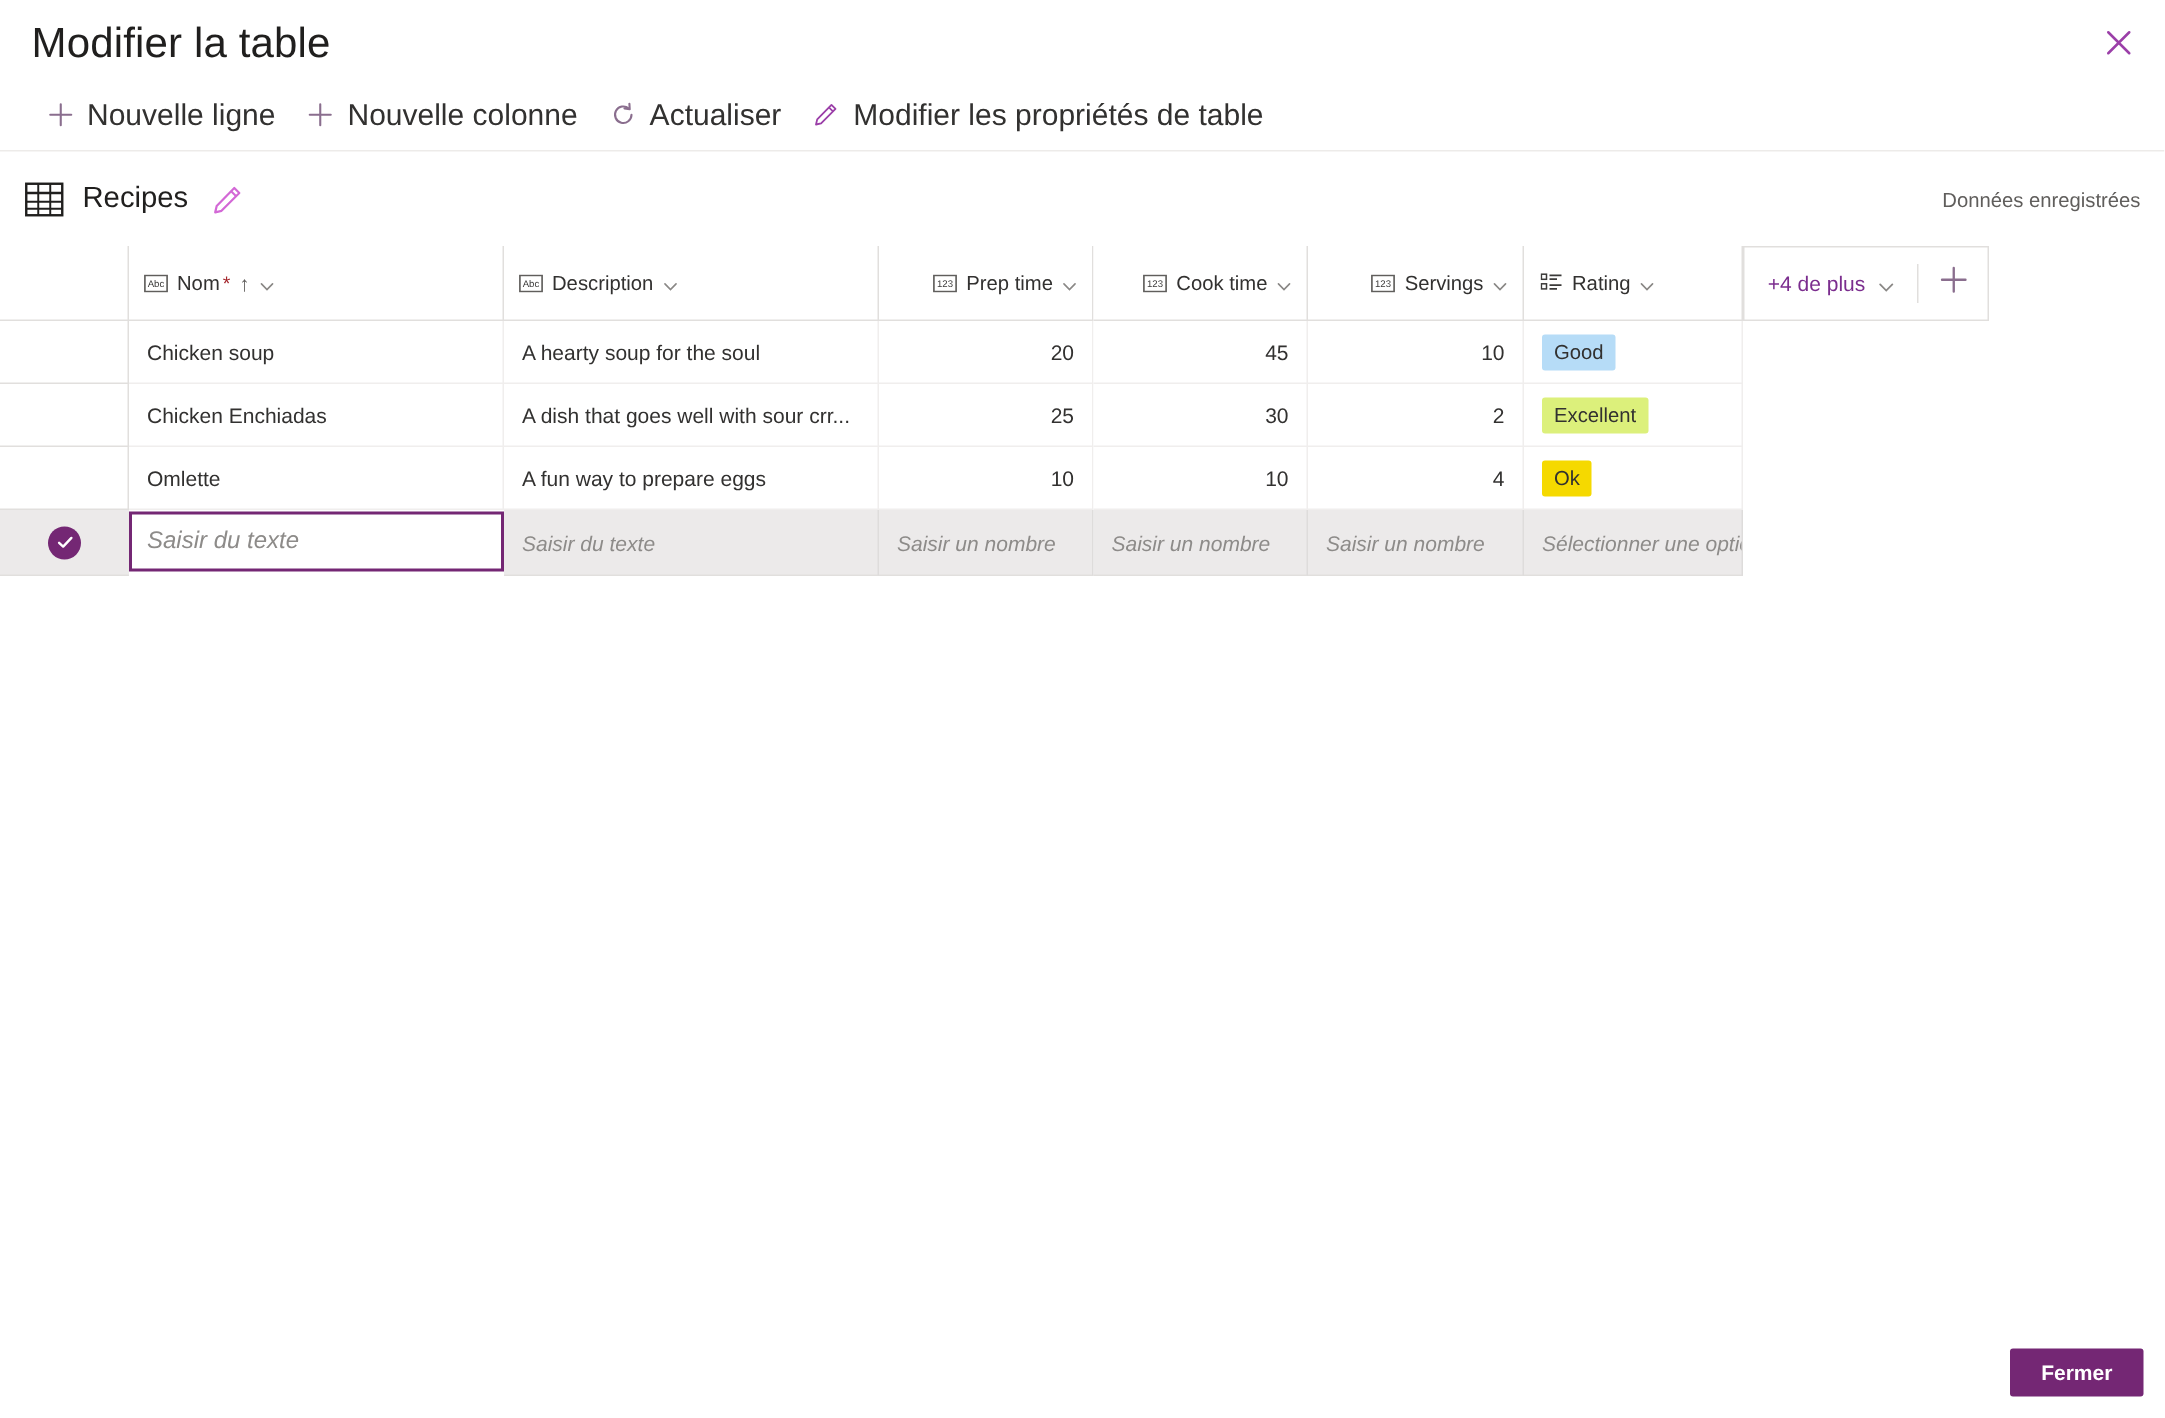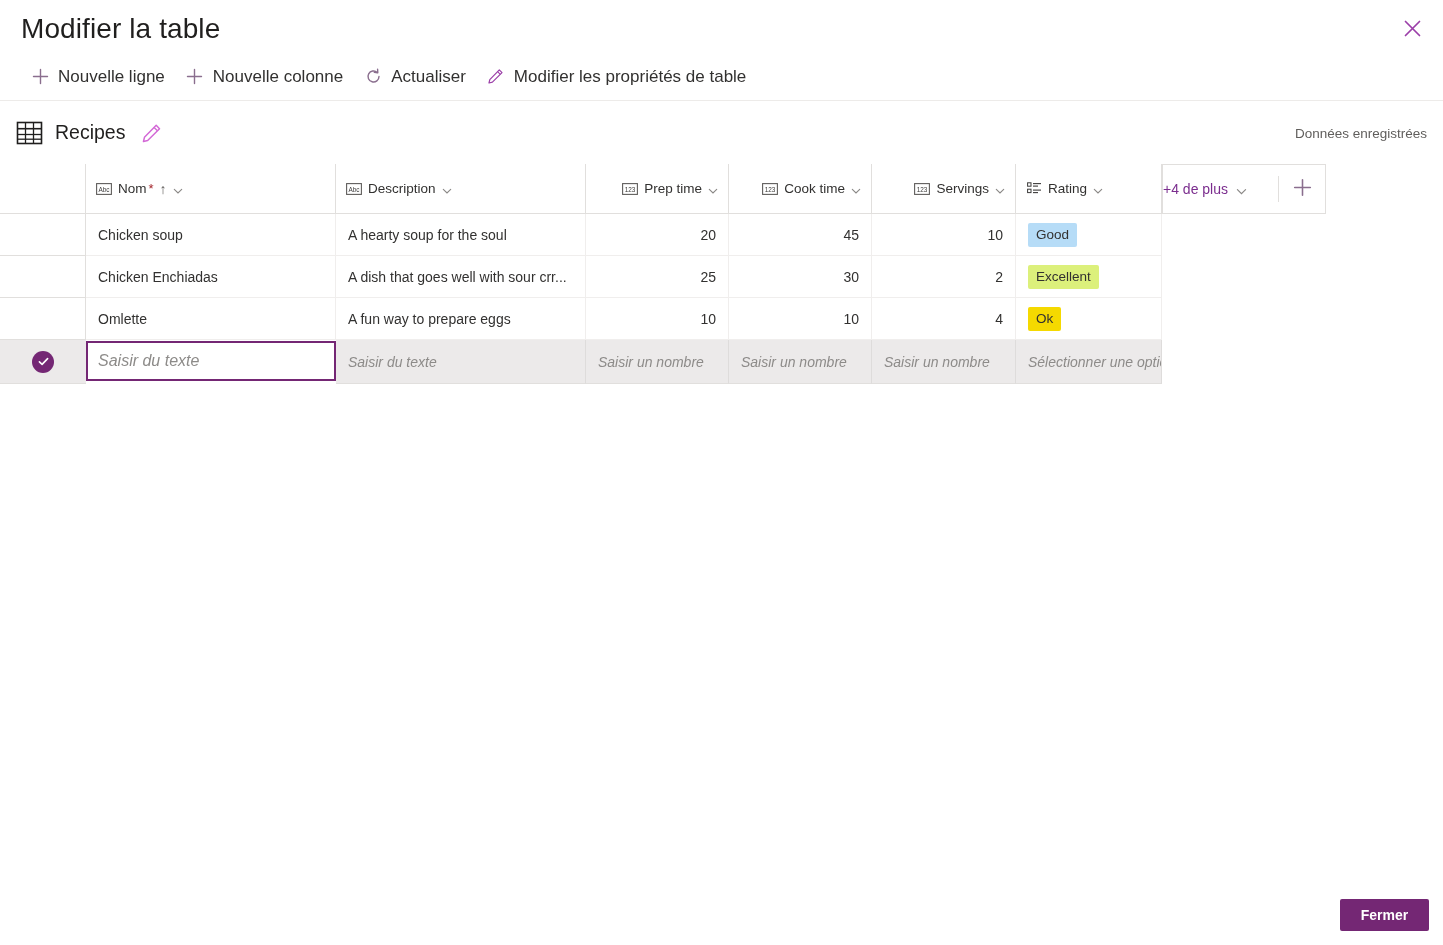--- a/index.html
+++ b/index.html
@@ -35,21 +35,21 @@
   .cmdbar {
     position: absolute; left: 0; top: 53px; width: 1443px; height: 48px;
     background: #ffffff;
     border-bottom: 1px solid #edebe9;
     display: flex; align-items: center;
     padding-left: 22px;
   }
   .cmd {
     display: flex; align-items: center; height: 36px;
     padding: 0 8px; margin-right: 4px;
-    font-size: 17px; color: #323130; cursor: pointer;
+    font-size: 20px; color: #323130; cursor: pointer;
     background: transparent; border: none;
     font-family: "Liberation Sans", sans-serif;
     white-space: nowrap;
   }
   .cmd .cicon {
     width: 20px; height: 20px; margin-right: 8px;
     display: flex; align-items: center; justify-content: center;
     color: #8a6e8e;
   }
   .cmd .clabel { line-height: 1; position: relative; top: 0px; }
@@ -140,21 +140,21 @@
   .c-more  { width: 164px; flex: none; }
 
   
   .morebox {
     height: 50px; display: flex; align-items: center;
     border: 1px solid #e1dfdd;
     background: #ffffff;
     position: relative;
   }
   .morebox .more-label {
-    flex: 1; display: flex; align-items: center; 
+    flex: 1; display: flex; align-items: center; justify-content: center;
     font-size: 14px; color: #7b2d8e; cursor: pointer;
     height: 100%;
   }
   .morebox .more-chev { width: 11px; height: 11px; margin-left: 8px; color: #8a8886; }
   .morebox .vsep { width: 1px; height: 26px; background: #e1dfdd; }
   .morebox .add-col {
     width: 46px; height: 100%;
     display: flex; align-items: center; justify-content: center;
     cursor: pointer; color: #8a6e8e;
   }

